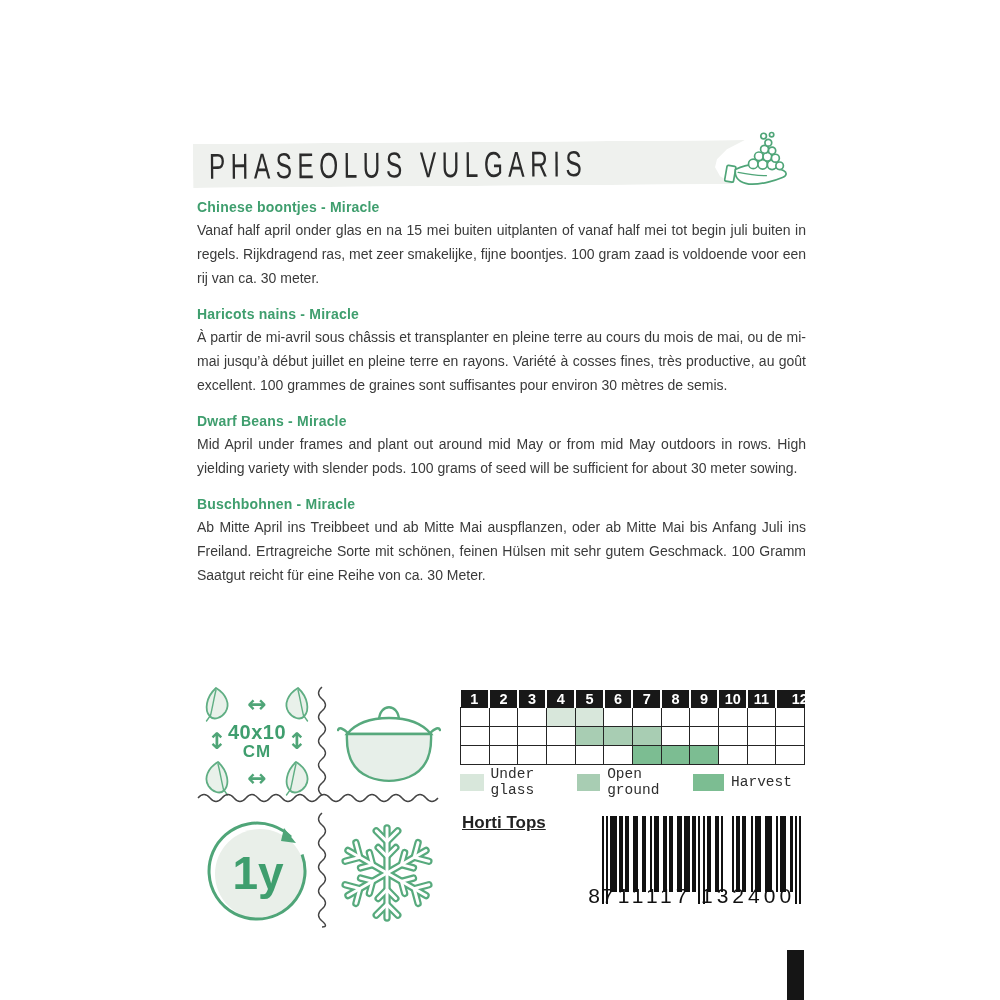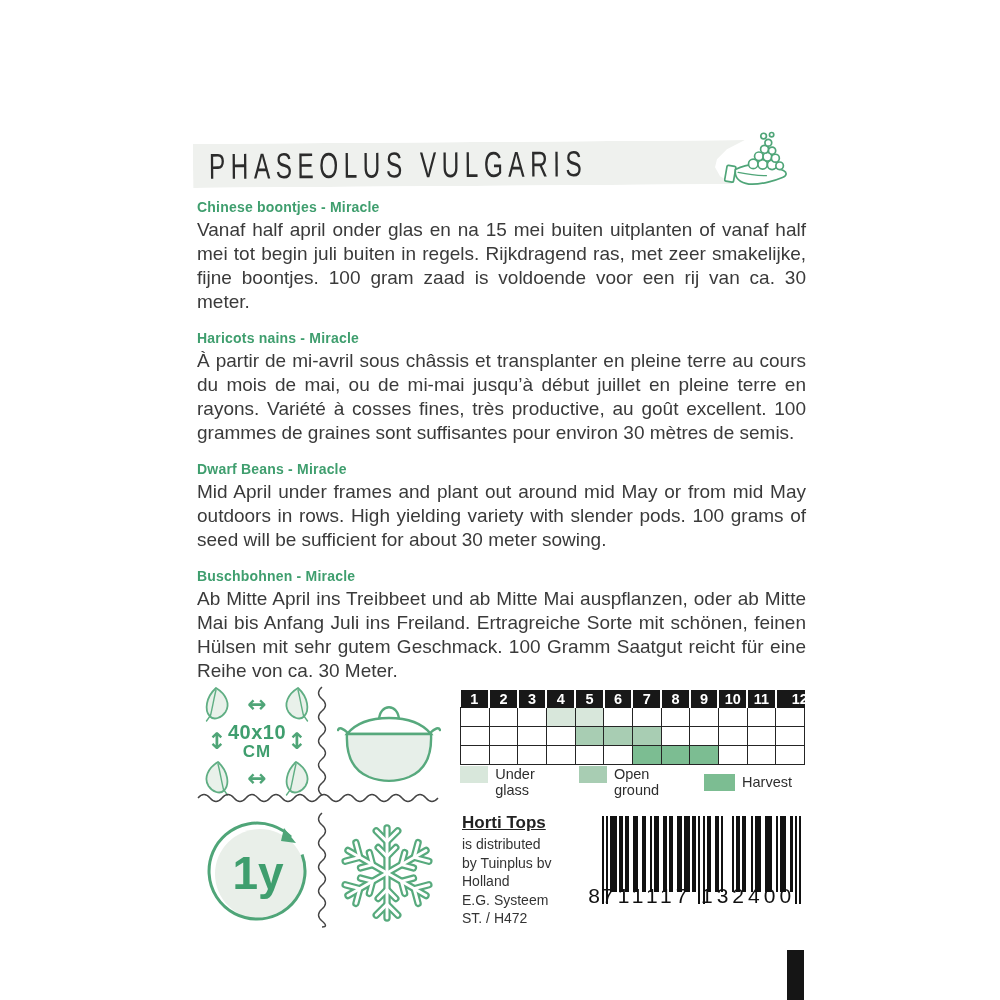--- a/index.html
+++ b/index.html
@@ -13,21 +13,21 @@
   .banner-title{position:absolute;left:16px;top:0;height:44px;line-height:46px;white-space:nowrap;
           font-size:36px;letter-spacing:8px;color:#2b2b2b;font-weight:400;
           transform:scaleX(0.68);transform-origin:left center;}
 
   .hand-icon{position:absolute;left:724px;top:131px;}
 
   
   .sections{position:absolute;left:197px;top:199px;width:609px;}
   .section{margin-bottom:16px;}
   .section h2{margin:0 0 3px 0;font-size:14px;font-weight:bold;color:#3f9e6e;letter-spacing:0.2px;}
-  .section p{margin:0;font-size:19px;line-height:24px;text-align:justify;color:#3a3a3a;}
+  .section p{margin:0;font-size:14px;line-height:24px;text-align:justify;color:#3a3a3a;}
 
   
   .spacing-box{position:absolute;left:199px;top:686px;width:116px;height:110px;
                display:grid;grid-template-columns:36px 44px 36px;grid-template-rows:36px 38px 36px;
                align-items:center;justify-items:center;}
   .arrow{color:#4fa577;font-weight:bold;font-family:"DejaVu Sans",sans-serif;font-size:23px;line-height:1;}
   .dim-text{text-align:center;color:#3f9e6e;font-weight:bold;line-height:1.05;}
   .dim-text .dim{font-size:20px;letter-spacing:0.5px;}
   .dim-text .unit{font-size:17px;letter-spacing:1px;}
 
@@ -36,21 +36,21 @@
   .cycle-icon{position:absolute;left:202px;top:816px;}
   .snow-icon{position:absolute;left:338px;top:824px;}
 
   
   .calendar{position:absolute;left:460px;top:690px;width:345px;border-collapse:collapse;table-layout:fixed;}
   .calendar th{background:#181818;color:#fff;font-size:14.5px;font-weight:bold;height:17px;
                border-right:2px solid #fff;border-bottom:1px solid #181818;text-align:center;padding:0;}
   .calendar th:last-child{border-right:none;padding-left:15px;}
   .calendar td{border:1.5px solid #252525;height:18px;padding:0;}
   .legend{position:absolute;left:460px;top:766px;width:345px;display:flex;align-items:center;}
-  .legend-item{display:flex;margin-right:13px;}
+  .legend-item{display:flex;align-items:center;margin-right:13px;font-family:Liberation Mono, monospace;}
   .legend-swatch{width:31px;height:17px;margin-right:7px;}
   .legend-label{font-size:14.5px;color:#2e2e2e;}
 
   
   .distributor{position:absolute;left:462px;top:813px;width:120px;}
   .distributor .brand{font-size:17px;font-weight:bold;color:#222;margin-bottom:2px;text-decoration:underline;}
   .distributor .line{font-size:14px;line-height:18.5px;color:#333;}
 
   .barcode{position:absolute;left:586px;top:816px;width:218px;height:100px;}
   .bars{position:absolute;left:16px;top:0;width:200px;height:88px;display:flex;align-items:flex-start;}
@@ -279,27 +279,20 @@
       <g stroke="#fff" stroke-width="3" stroke-linecap="round" fill="none">
         <use href="#arm"></use>
           <use href="#arm" transform="rotate(60 50 50)"></use>
           <use href="#arm" transform="rotate(120 50 50)"></use>
       </g>
     </svg>
   </div>
 
   <div class="distributor">
     <div class="brand">Horti Tops</div>
-    <div>
-        <div class="line">is distributed</div>
-        <div class="line">by Tuinplus bv</div>
-        <div class="line">Holland</div>
-        <div class="line">E.G. Systeem</div>
-        <div class="line">ST. / H472</div>
-      </div>
   </div>
 
   <div class="barcode">
     <div class="bars">
         <div class="b1 guard"></div>
         <div class="guard"></div>
         <div class="b1 guard"></div>
         <div class="mod"></div>
         <div class="b1 mod"></div>
         <div class="b1 mod"></div>

